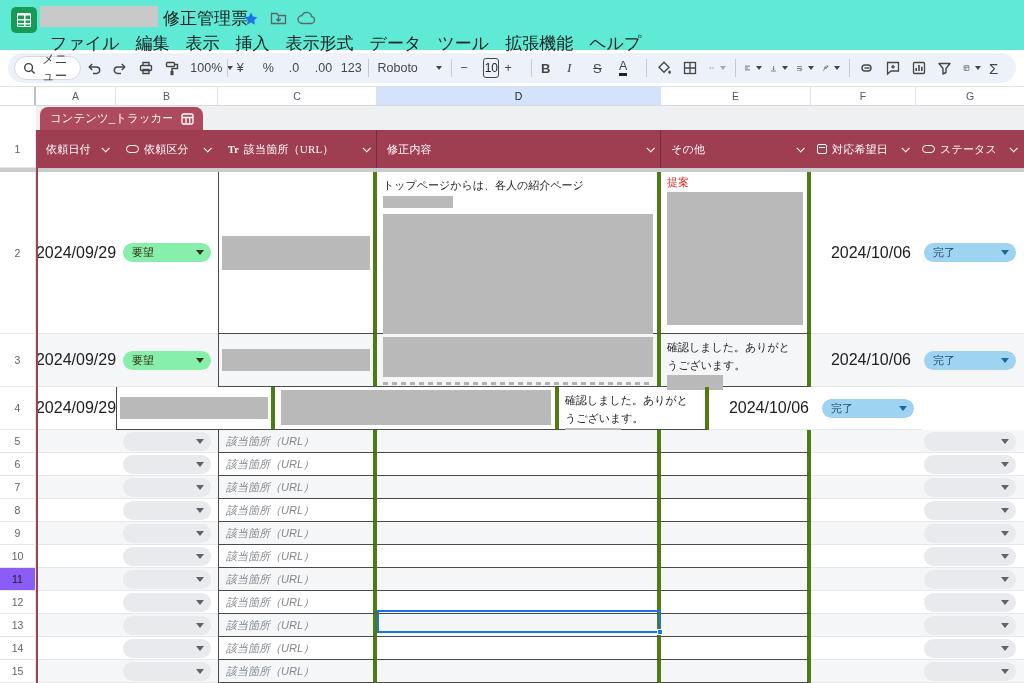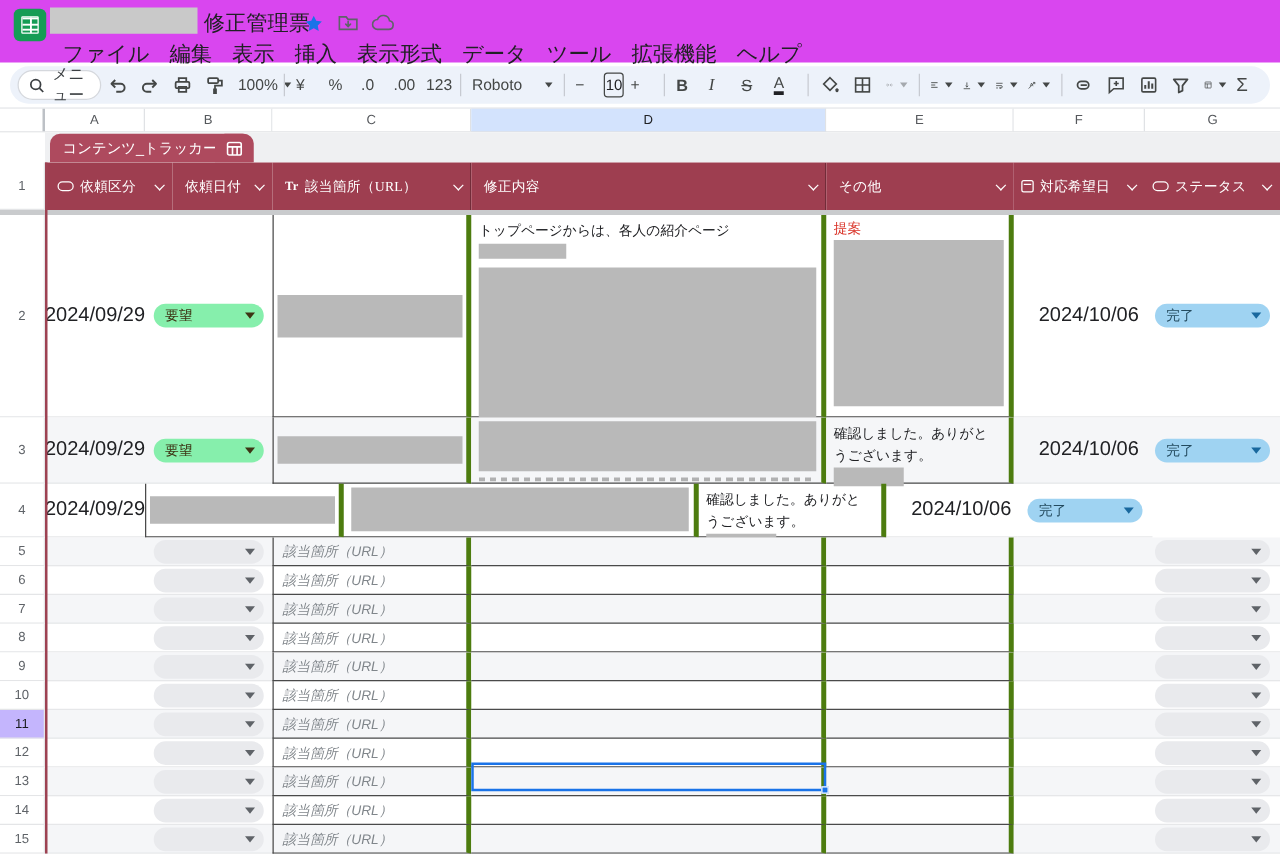--- a/index.html
+++ b/index.html
@@ -1,21 +1,21 @@
 <!DOCTYPE html>
 <html><head>
 <meta charset="utf-8">
 <style>
   * { margin:0; padding:0; box-sizing:border-box; }
   html,body { width:1024px; height:683px; overflow:hidden; background:#fff;
     font-family:"Liberation Sans","DejaVu Sans",sans-serif; }
   .app { position:relative; width:1024px; height:683px; background:#fff; }
 
   
-  .titlebar { position:absolute; left:0; top:0; width:1024px; height:50px; background:#d946ef; }
+  .titlebar { position:absolute; left:0; top:0; width:1024px; height:50px; background:#5eead4; }
   .logo { position:absolute; left:11px; top:7px; width:26px; height:26px; background:#169c55; border-radius:5px; }
   .logo .lg-grid { position:absolute; left:6px; top:6px; width:14px; height:14px;
     background:
       linear-gradient(#fff,#fff) 0 4.5px/14px 1.5px no-repeat,
       linear-gradient(#fff,#fff) 0 9px/14px 1.5px no-repeat,
       linear-gradient(#fff,#fff) 6.2px 0/1.5px 14px no-repeat,
       linear-gradient(#fff,#fff) 0 0/14px 1.5px no-repeat;
     border:1.5px solid #fff; border-radius:1px; }
   .title-redact { position:absolute; left:40px; top:6px; width:118px; height:21px; background:#c9c9c9; }
   .doc-title { position:absolute; left:163px; top:7px; font-size:17px; color:#202124; }
@@ -60,21 +60,21 @@
     border-radius:8px 8px 0 0; display:flex; align-items:center; justify-content:center; }
   .chev-w { width:6px; height:6px; border-right:1.6px solid #fff; border-bottom:1.6px solid #fff;
     transform:rotate(45deg); margin-top:-3px; }
 
   
   .grid { position:absolute; left:0; top:130px; width:1024px; height:553px; background:#fff; }
   .redframe { position:absolute; left:36px; top:0; width:2px; height:553px; background:#9d4252; z-index:5; }
   .row { display:flex; width:1024px; }
   .rh { width:36px; display:flex; align-items:center; justify-content:center; font-size:10.5px;
     color:#5f6368; background:#fff; border-bottom:1px solid #e4e5e7; border-right:1px solid #e4e5e7; }
-  .rh.sel { background:#c4b5fd; color:#1a1c1e; font-weight:normal; }
+  .rh.sel { background:#8b5cf6; color:#1a1c1e; font-weight:normal; }
   .cA{width:80px}.cB{width:102px}.cC{width:159px}.cD{width:284px}.cE{width:150px}.cF{width:105px}.cG{width:108px}
   .cell { position:relative; border-bottom:1px solid #e6e7e9; }
   .dark { border-right:4px solid #4d7c0f; border-bottom:1px solid #4a4a4a; }
   .darkL { border-left:1px solid #4a4a4a; }
   .band { background:#f5f6f8; }
 
   
   .hrow { height:38px; }
   .hcell { background:#9e3e50; color:#fff; display:flex; align-items:center; padding:0 8px 0 10px;
     font-size:11px; font-weight:500; letter-spacing:.2px; position:relative; }
@@ -320,27 +320,27 @@
           <path d="M1 4.5h11M5 4.5V11M8.7 4.5V11"></path>
         </svg>
     </div>
   </div>
 
   <div class="grid">
     <div class="redframe"></div>
 
     <div class="row hrow">
       <div class="rh">1</div>
+      <div class="hcell cA">
+        <span>依頼日付</span>
+          <span class="hchev"></span>
+      </div>
       <div class="hcell cB">
         <span class="oval-ic"></span>
         <span>依頼区分</span>
-          <span class="hchev"></span>
-      </div>
-      <div class="hcell cA">
-        <span>依頼日付</span>
           <span class="hchev"></span>
       </div>
       <div class="hcell cC hsep">
         <span class="tr-ic">Tr</span>
         <span>該当箇所（URL）</span>
           <span class="hchev"></span>
       </div>
       <div class="hcell cD hsep">
         <span>修正内容</span>
           <span class="hchev"></span>

